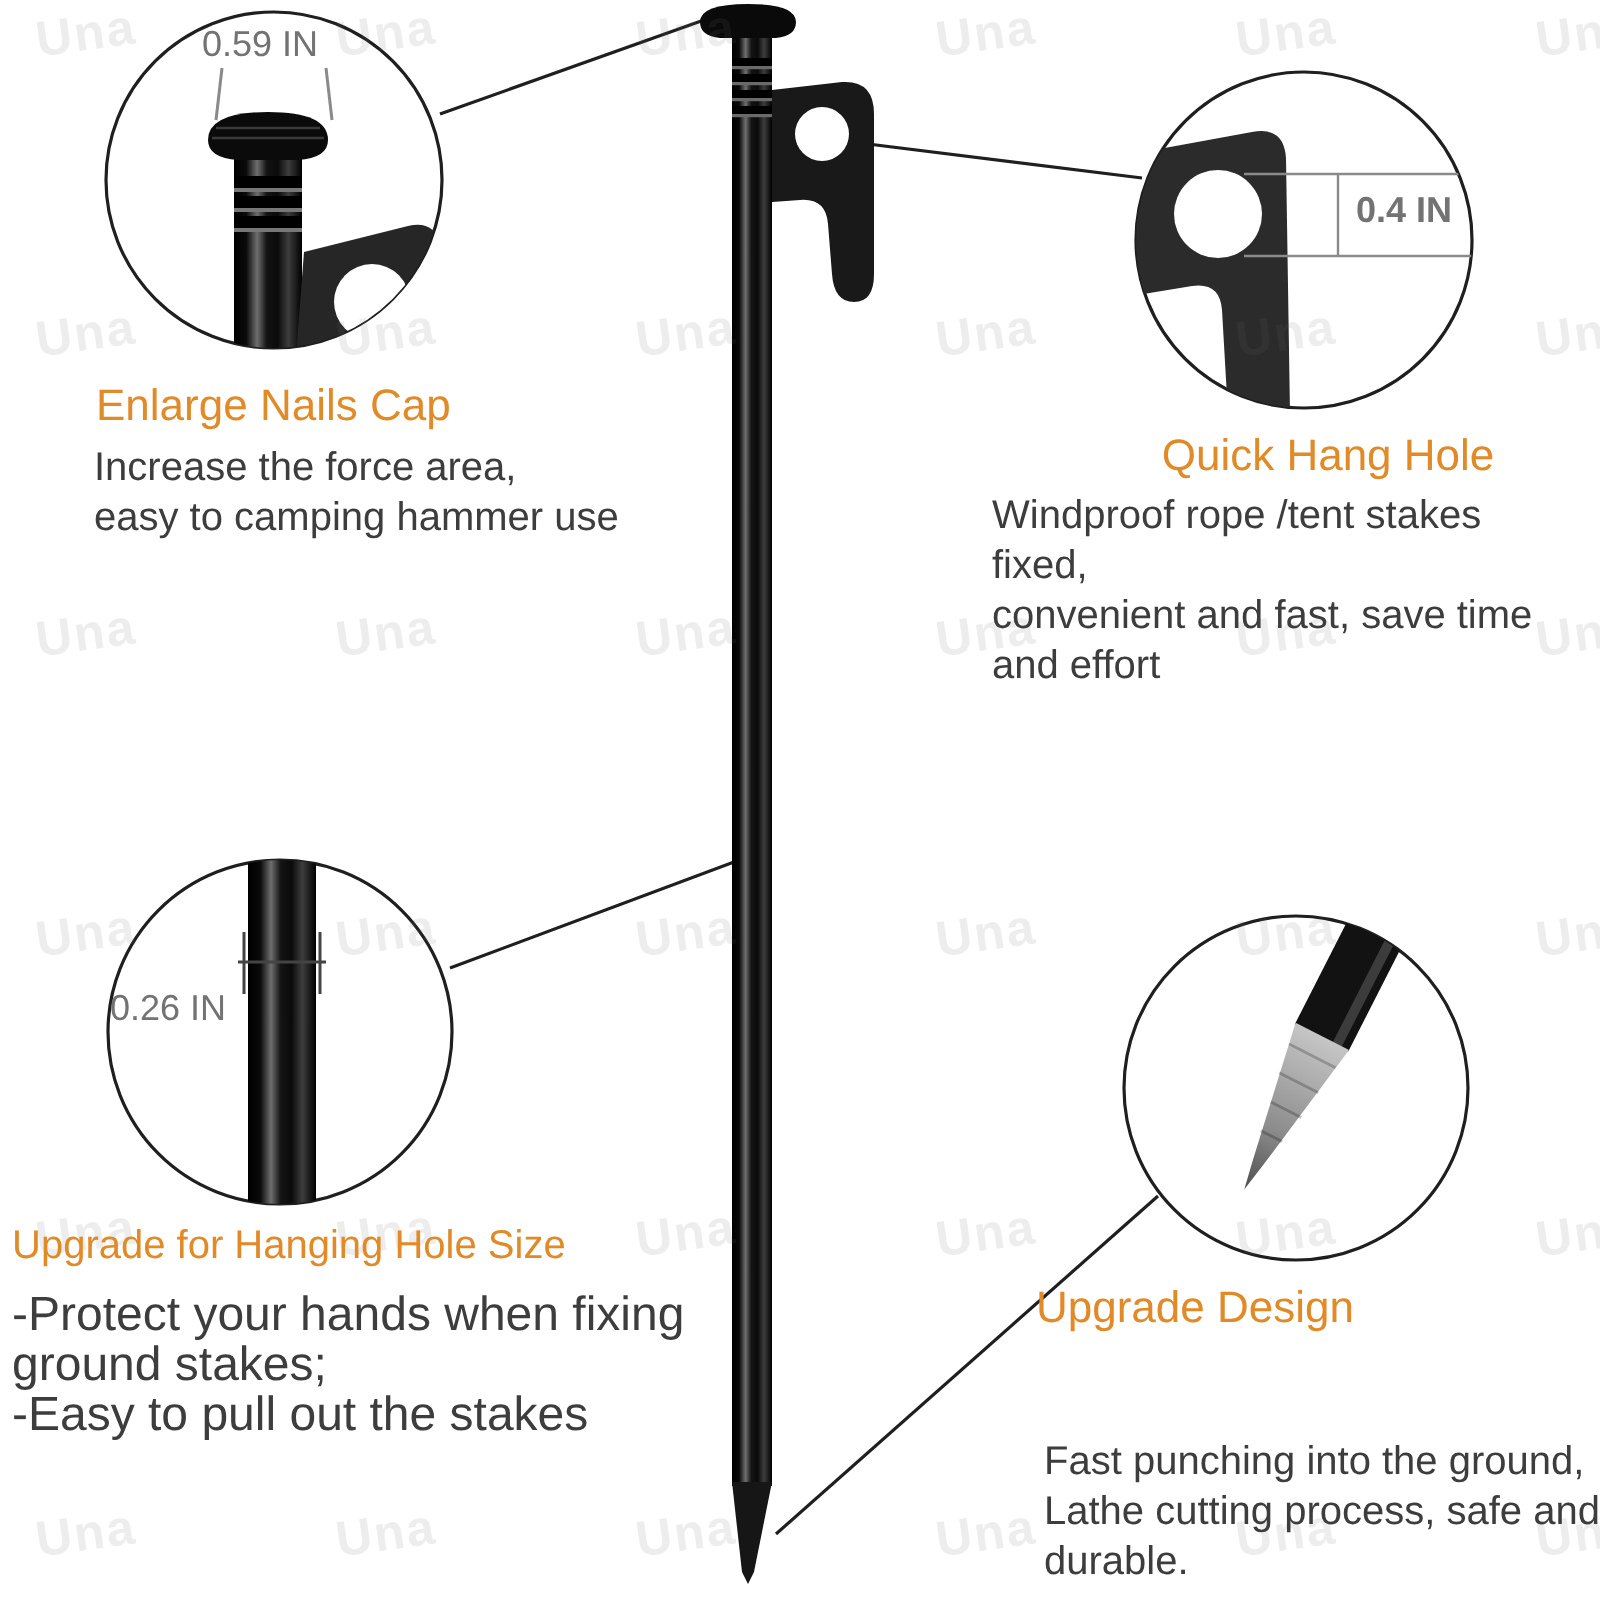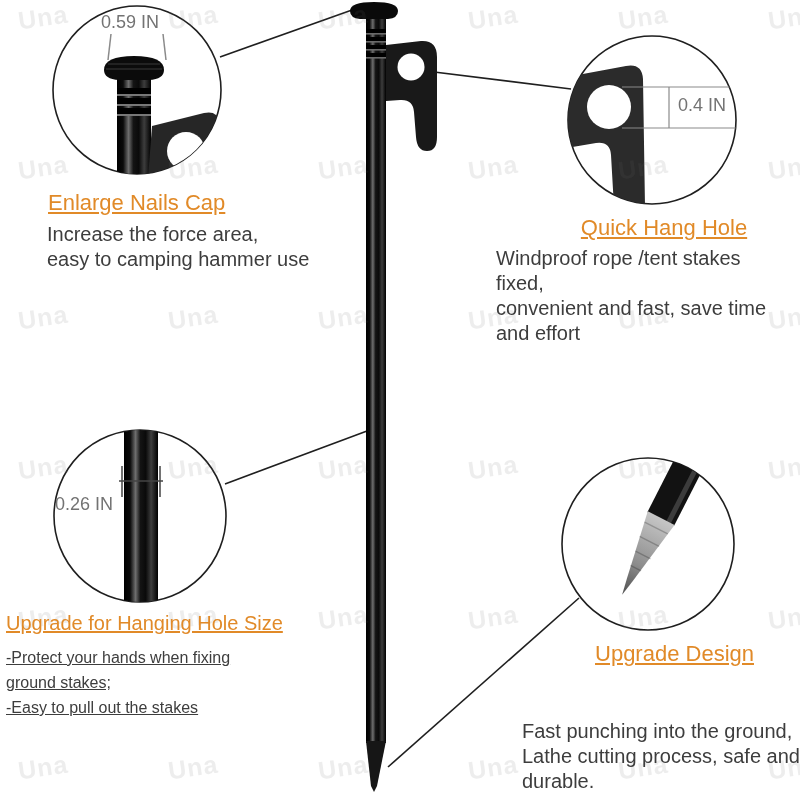--- a/index.html
+++ b/index.html
@@ -15,38 +15,37 @@
     color:rgba(110,110,110,0.12);transform:rotate(-8deg);
     letter-spacing:1px;user-select:none;
   }
   .txt-layer{z-index:3;}
   .measure{
     position:absolute;font-size:18px;color:#737373;white-space:nowrap;
   }
   .callout-title{
     position:absolute;font-size:22px;color:var(--accent,#E18A28);
     white-space:nowrap;
-    text-decoration:underline;
   }
   .callout-title.centered{white-space:nowrap;text-align:center;}
   .callout-desc{
     position:absolute;font-size:20px;line-height:25px;color:#3d3d3d;
     white-space:pre-line;
   }
   
   #m-cap   {left:101px;top:12px;}
-  #m-hole  {left:678px;top:95px;}
+  #m-hole  {left:678px;top:95px;font-weight:bold;}
   #m-shaft {left:55px; top:494px;}
   #t-cap   {left:48px; top:190px;}
   #t-hole  {left:532px;top:215px;width:264px;}
   #t-shaft {left:6px;  top:612px;font-size:20px;}
-  #t-tip   {left:490px;top:641px;width:264px;text-align:right;}
+  #t-tip   {left:518px;top:641px;width:264px;text-align:left;}
   #d-cap   {left:47px; top:222px;}
   #d-hole  {left:496px;top:246px;}
-  #d-shaft {left:6px;  top:645px;font-size:16px;text-decoration:underline;}
+  #d-shaft {left:6px;  top:645px;font-size:24px;}
   #d-tip   {left:522px;top:671px;margin-top:48px;}
 </style>
 </head>
 <body>
 
 <div class="stage">
 
   <svg class="layer" viewBox="0 0 800 800">
     <defs>
       <linearGradient id="shaftGrad" x1="0" y1="0" x2="1" y2="0">

